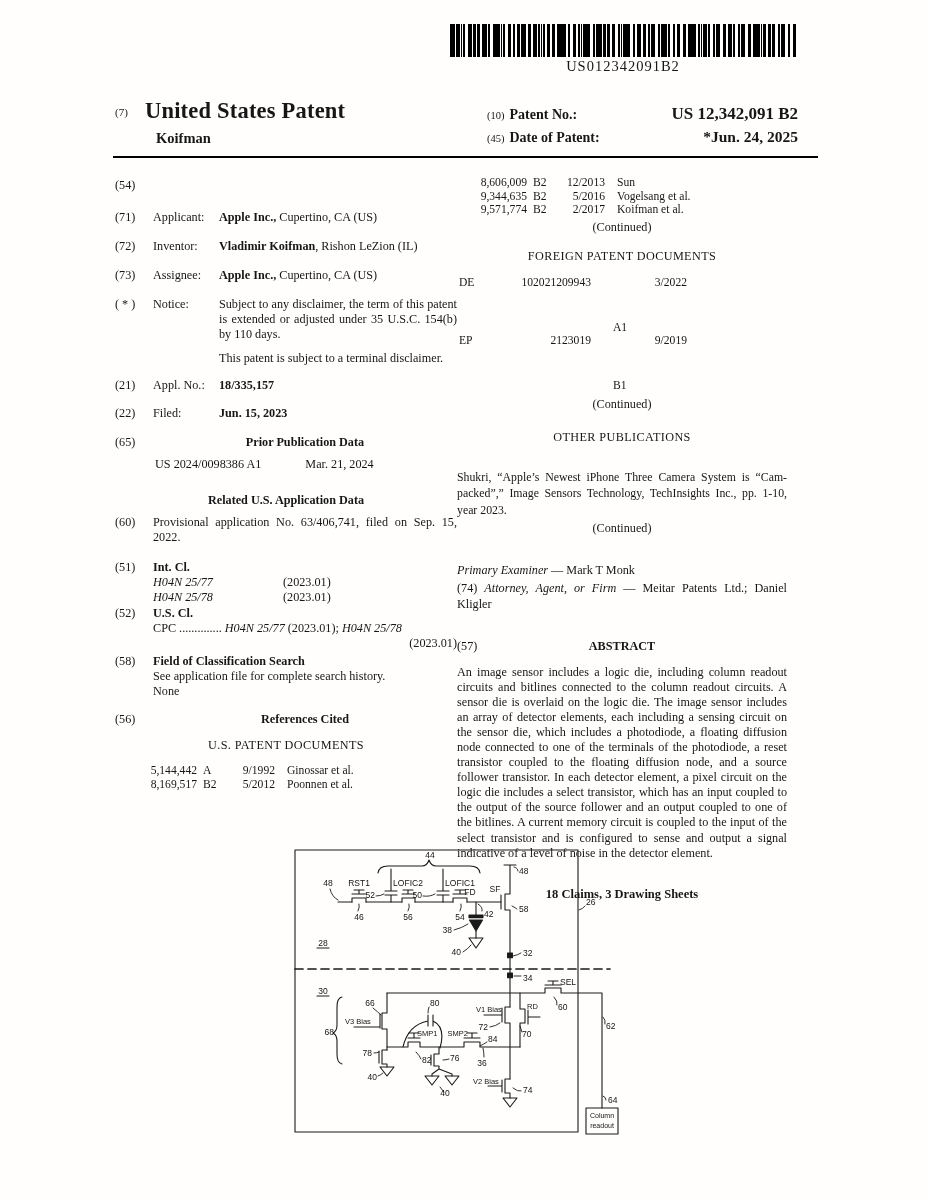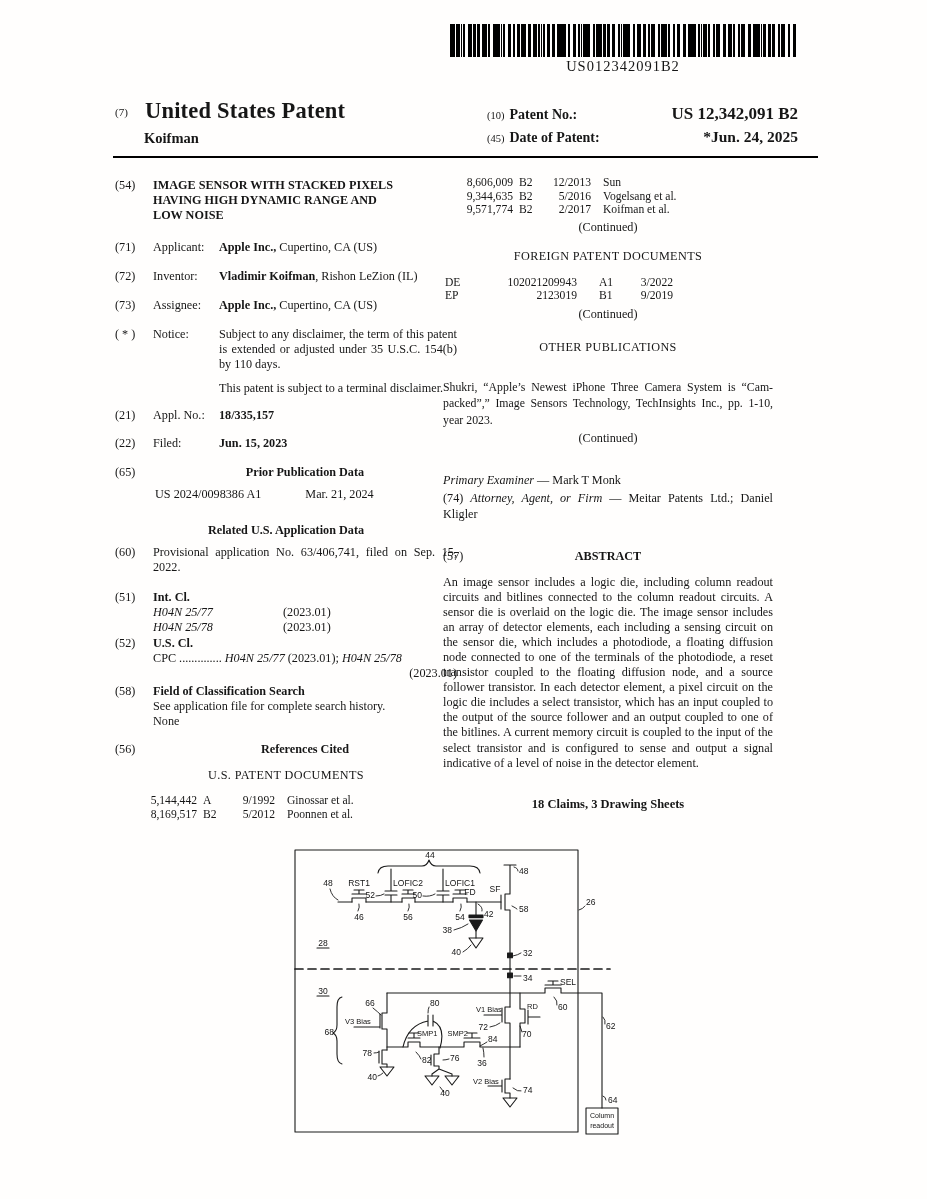--- a/index.html
+++ b/index.html
@@ -15,51 +15,51 @@
     background:
       repeating-linear-gradient(90deg,#000 0 2px,transparent 2px 5px),
       repeating-linear-gradient(90deg,#000 0 1px,transparent 1px 8px),
       repeating-linear-gradient(90deg,transparent 0 3px,#000 3px 6px,transparent 6px 13px),
       repeating-linear-gradient(90deg,#000 0 1px,transparent 1px 11px);
   }
   .barcode-text{font-size:14.5px;letter-spacing:1px;margin-top:1px;}
   
   .kind-code{position:absolute;left:115px;top:106px;font-size:11px;}
   .head-title{position:absolute;left:145px;top:98px;font-size:22.5px;font-weight:bold;letter-spacing:.2px;}
-  .head-inventor{position:absolute;left:144px;top:130px;font-size:14.5px;font-weight:bold;}
+  .head-inventor{position:absolute;left:156px;top:130px;font-size:14.5px;font-weight:bold;}
   .head-right{position:absolute;left:487px;top:104px;width:311px;font-weight:bold;}
   .head-right .hrow{display:flex;justify-content:space-between;align-items:baseline;margin-bottom:4px;}
   .hcode{font-weight:normal;font-size:10.5px;margin-right:5px;}
   .hlabel{font-size:14px;}
   .hval1{font-size:17px;}
   .hval2{font-size:15.5px;}
   .rule{position:absolute;left:113px;top:156px;width:705px;height:2px;background:#000;}
   
   .col{position:absolute;font-size:12.2px;line-height:15px;}
   .col-left{left:115px;top:178px;width:342px;}
-  .col-right{left:443px;top:176px;width:330px;}
+  .col-right{left:457px;top:176px;width:330px;}
   .row{display:grid;grid-template-columns:38px 1fr;}
   .row3{display:grid;grid-template-columns:38px 66px 1fr;}
   .code{white-space:nowrap;}
   b.t{font-weight:bold;}
   .just{text-align:justify;}
   .center{text-align:center;}
   .bold{font-weight:bold;}
   .bi{font-weight:normal;font-style:italic;}
   .it{font-style:italic;}
   .caps{letter-spacing:.4px;}
   .ref-row{display:grid;grid-template-columns:62px 30px 48px 1fr;line-height:13.5px;font-size:11.6px;}
   .ref-row .num,.ref-row .date{text-align:right;}
   .ref-row .kind{padding-left:6px;}
   .ref-row .name{padding-left:12px;}
   .refs-left{padding-left:20px;}
   .refs-right{padding-left:8px;}
   .for-row{display:grid;grid-template-columns:40px 92px 34px 62px;line-height:13.5px;font-size:11.6px;padding-left:2px;}
   .for-row .num,.for-row .date{text-align:right;font-family:Liberation Serif, serif;}
-  .for-row .kind{padding-left:22px;}
+  .for-row .kind{padding-left:22px;margin-top:45px;}
   .cls-row{display:grid;grid-template-columns:130px 1fr;padding-left:38px;}
   .pub-line{display:flex;gap:44px;padding-left:40px;}
   .cite{font-size:11.8px;line-height:16.5px;}
   .exam{line-height:16.5px;}
   
   .fig{position:absolute;left:292px;top:845px;}
   .fig text{font-family:"Liberation Sans",sans-serif;font-size:8.5px;fill:#141414;stroke:none;}
   .fig text.sm{font-size:7.5px;}
   .fig text.xs{font-size:7px;}
 </style>
@@ -85,25 +85,20 @@
       <span class="hlabel"><span class="hcode">(45)</span><span>Date of Patent:</span></span>
       <span class="hval2">*Jun. 24, 2025</span>
     </div>
   </div>
   <div class="rule"></div>
 
   <div class="col col-left">
 
     <div class="row">
       <span class="code">(54)</span>
-      <span class="bold">
-        <span style="display:block">IMAGE SENSOR WITH STACKED PIXELS</span>
-        <span style="display:block">HAVING HIGH DYNAMIC RANGE AND</span>
-        <span style="display:block">LOW NOISE</span>
-      </span>
     </div>
 
     <div class="row3" style="margin-top:17px">
       <span class="code">(71)</span>
       <span>Applicant:</span>
       <span><b class="t">Apple Inc.,</b><span> Cupertino, CA (US)</span></span>
     </div>
 
     <div class="row3" style="margin-top:14px">
       <span class="code">(72)</span>

